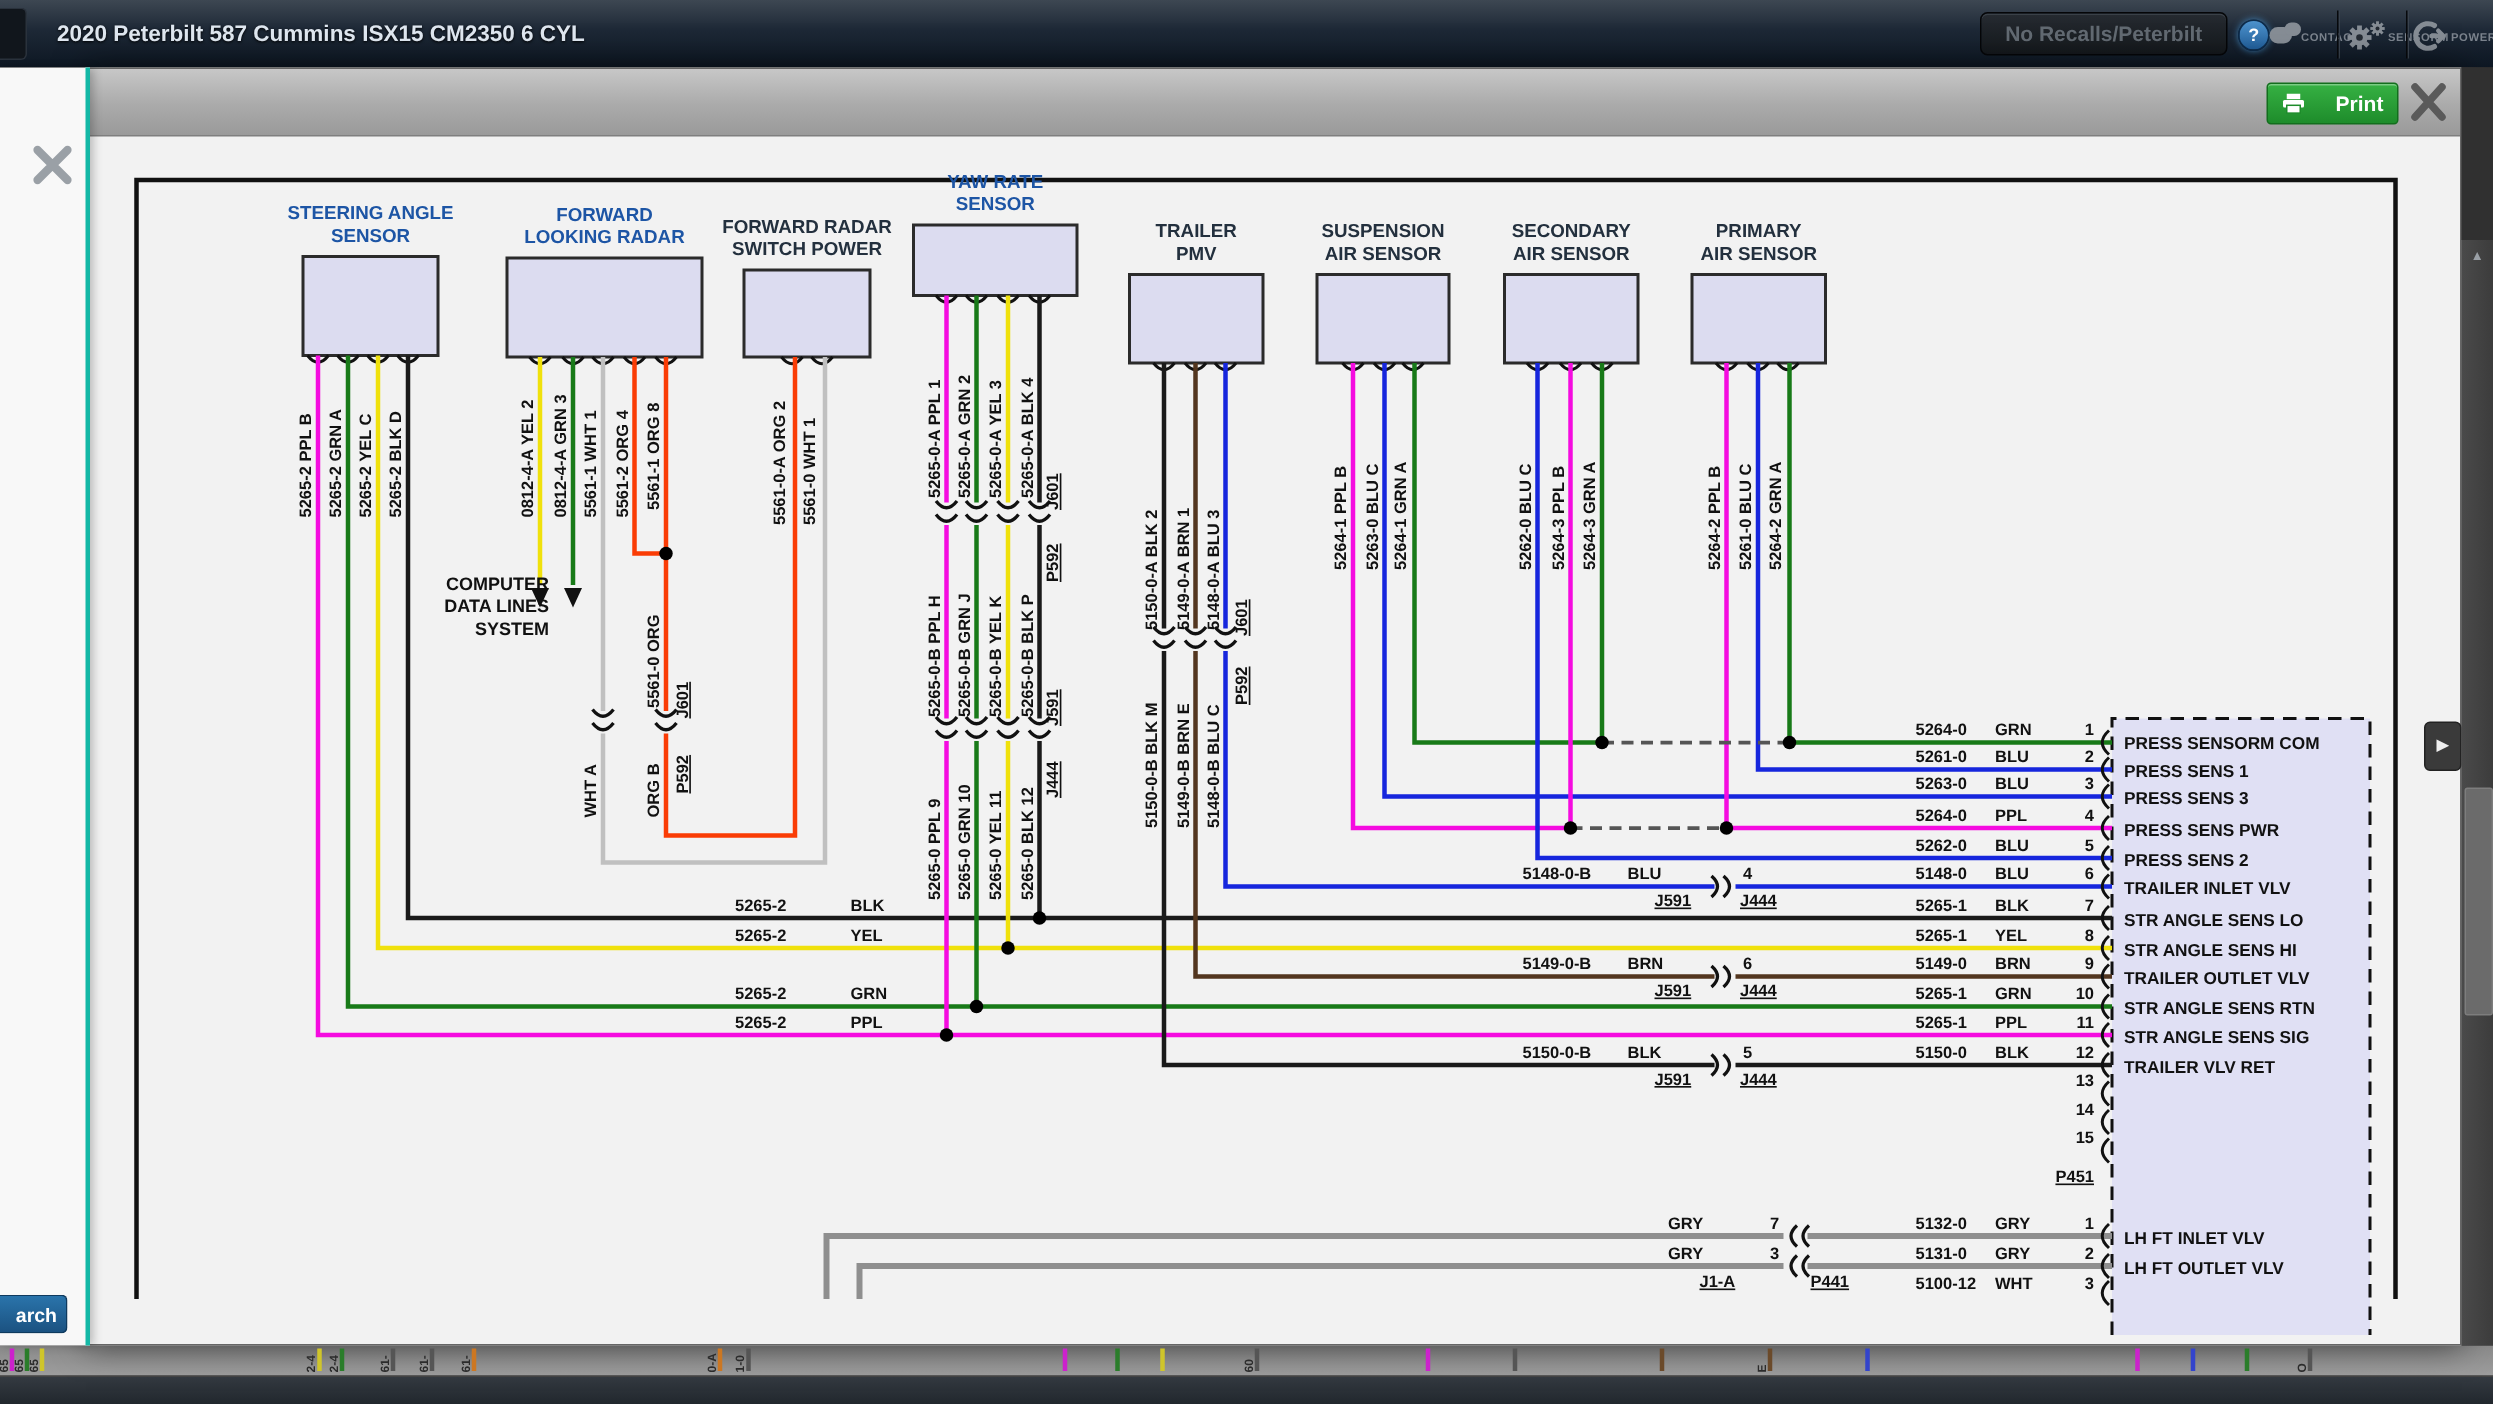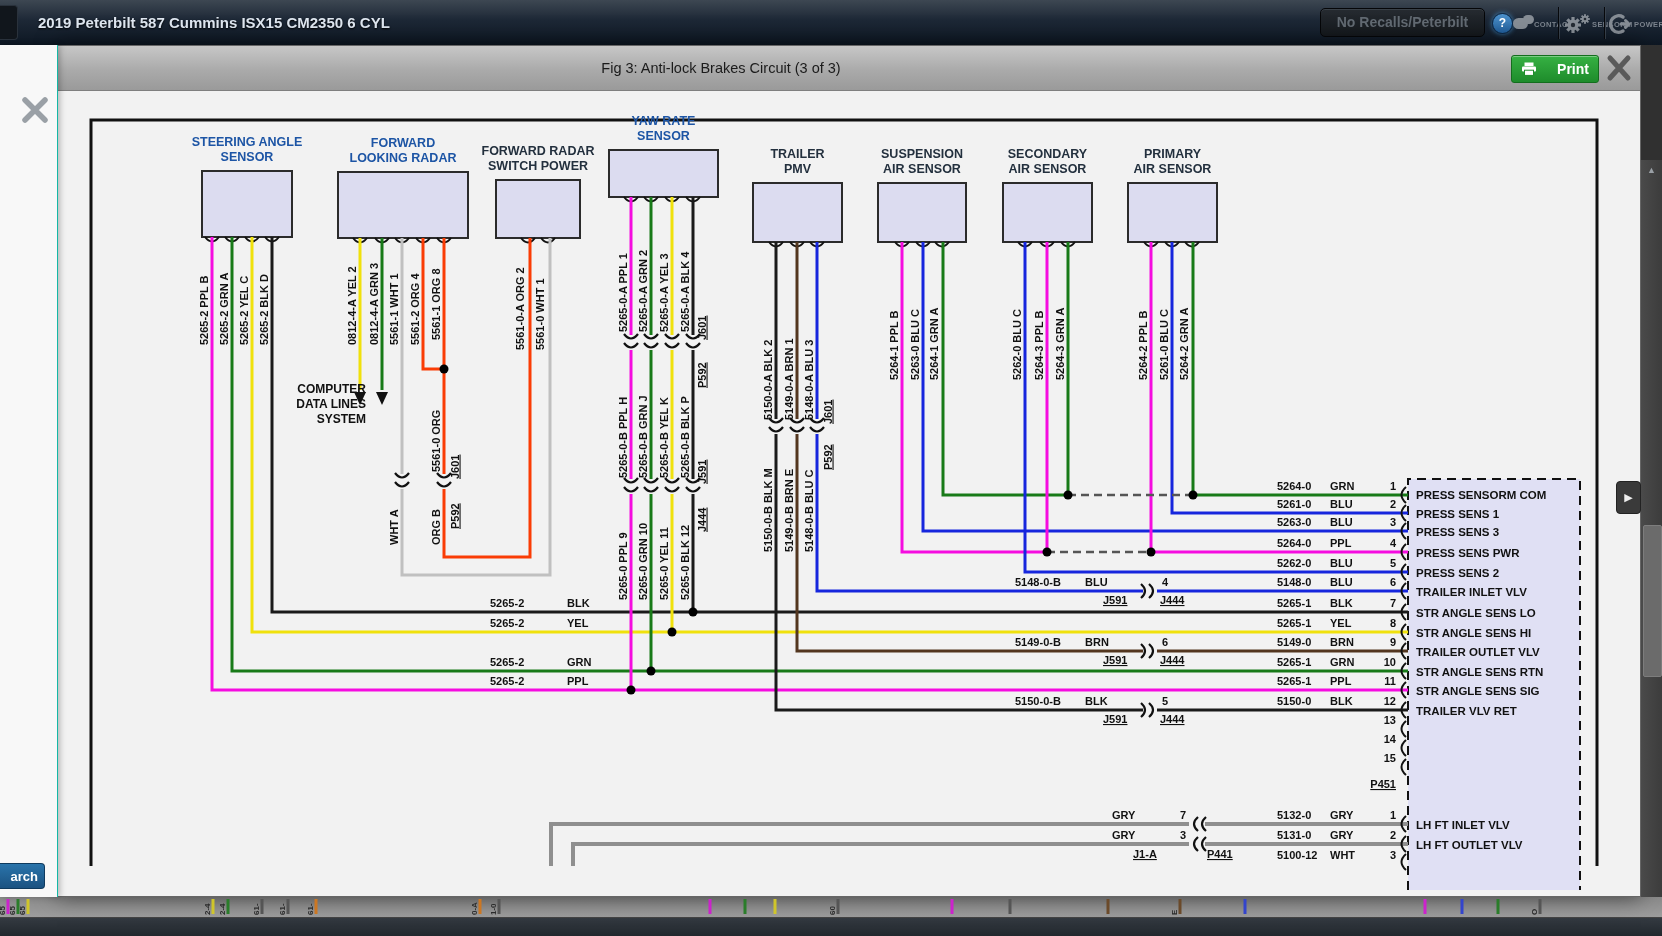--- a/index.html
+++ b/index.html
@@ -22,21 +22,21 @@
         box-shadow:0 0 5px rgba(70,150,215,.8);cursor:pointer;}
   .navitem{position:absolute;top:4px;width:46px;height:39px;display:flex;flex-direction:row;
            align-items:center;cursor:pointer;}
   .navitem .lbl{font-size:7.5px;font-weight:bold;color:#7b838d;letter-spacing:.4px;margin-top:1px;}
   .navitem .ic{height:23px;display:flex;align-items:center;justify-content:center;}
   .tbsep{position:absolute;top:7px;width:1px;height:32px;background:#07090c;box-shadow:1px 0 0 #39424d;}
   .bub1{display:inline-block;width:15px;height:11px;border-radius:6px;background:#868d95;}
   .bub2{display:inline-block;width:11px;height:9px;border-radius:5px;background:#868d95;margin-left:-5px;margin-top:-8px;}
   
   .leftpanel{position:absolute;left:0;top:45px;width:57px;height:852px;background:#f8f8f8;
-             border-right:1px solid #14b8a6;box-shadow:2px 0 6px rgba(0,0,0,.25);z-index:20;}
+             border-right:3px solid #14b8a6;box-shadow:2px 0 6px rgba(0,0,0,.25);z-index:20;}
   .panelx{position:absolute;left:18px;top:48px;cursor:pointer;}
   .archbtn{position:absolute;left:0;top:818px;width:45px;height:26px;border:1px solid #0f3a5e;border-left:none;
            border-radius:0 4px 4px 0;background:linear-gradient(#2a74ab,#1b5281);color:#fff;
            font-size:13px;font-weight:bold;text-align:right;line-height:26px;padding-right:6px;
            box-sizing:border-box;cursor:pointer;}
   
   .modal{position:absolute;left:57px;top:45px;width:1584px;height:852px;background:#f2f2f2;
          border:1px solid #666;box-sizing:border-box;box-shadow:0 0 20px rgba(0,0,0,.55);z-index:10;}
   .mhead{position:absolute;left:0;top:0;width:100%;height:44px;
          background:linear-gradient(#c7c7c7,#aaaaaa 55%,#9a9a9a);border-bottom:1px solid #7f7f7f;}
@@ -66,21 +66,21 @@
   
   #diagram-svg{position:absolute;left:0;top:0;z-index:30;pointer-events:none;}
 </style>
 </head>
 <body>
 
 <div class="page">
 
   <div class="topbar">
     <div class="tb-stub"></div>
-    <div class="tb-title">2019 Peterbilt 587 Cummins ISX15 CM2350 6 CYL</div>
+    <div class="tb-title">2020 Peterbilt 587 Cummins ISX15 CM2350 6 CYL</div>
     <div class="recalls">No Recalls/Peterbilt</div>
     <div class="help">?</div>
     <div class="navitem" style="left:1513px;">
       <div class="ic">
           <span class="bub1"></span>
           <span class="bub2"></span>
         </div>
       <div class="lbl">CONTACT</div>
     </div>
     <div class="tbsep" style="left:1558px;"></div>
@@ -127,21 +127,20 @@
     <div class="panelx">
       <svg width="34" height="34" viewBox="0 0 34 34">
         <path d="M7,7 L27,27 M27,7 L7,27" stroke="#9aa0a6" stroke-width="5.5" stroke-linecap="round" fill="none"></path>
       </svg>
     </div>
     <div class="archbtn">arch</div>
   </div>
 
   <div class="modal">
     <div class="mhead">
-      <div class="figtitle">Fig 3: Anti-lock Brakes Circuit (3 of 3)</div>
       <div class="printbtn">
         <svg width="16" height="14" viewBox="0 0 16 14">
           <rect x="3.5" y="0.5" width="9" height="3.6" fill="#fff"></rect>
           <rect x="1" y="4.6" width="14" height="5" rx="1" fill="#fff"></rect>
           <rect x="3.5" y="8.2" width="9" height="5.2" fill="#fff" stroke="#1e8c2b"></rect>
         </svg>
         <span>Print</span>
       </div>
       <div class="mclose">
         <svg width="30" height="28" viewBox="0 0 30 28">

